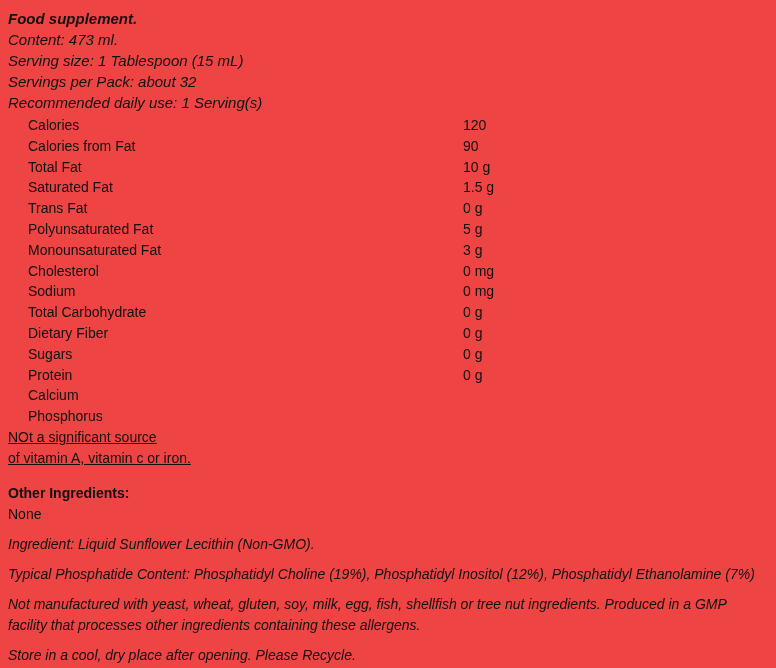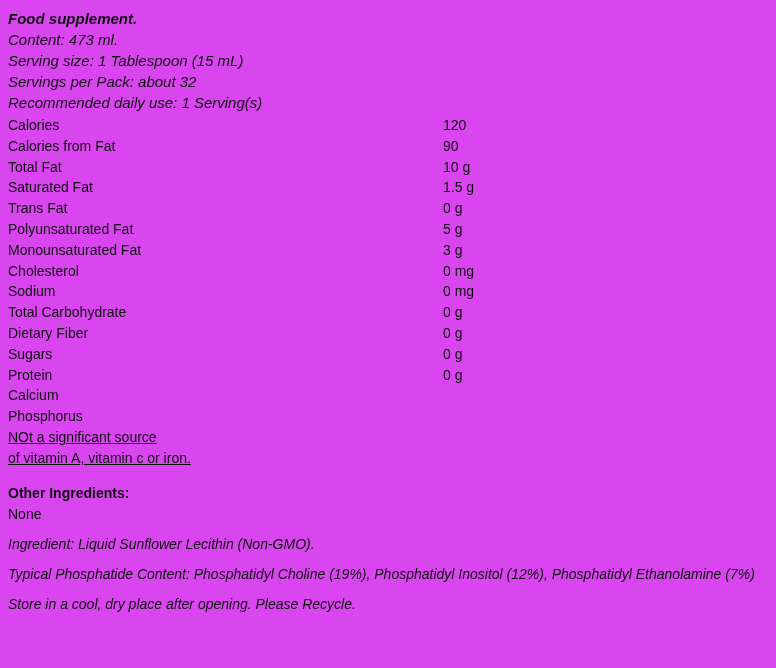--- a/index.html
+++ b/index.html
@@ -7,21 +7,21 @@
     padding: 0;
     background: #ffffff;
   }
   .page {
     position: relative;
     width: 776px;
     height: 668px;
     box-sizing: border-box;
     padding: 8px;
     overflow: hidden;
-    background: #d946ef;
+    background: #ef4444;
     color: #111111;
     font-family: "Liberation Sans", sans-serif;
     font-size: 14px;
   }
   
   .intro p {
     margin: 0;
     font-style: italic;
     font-size: 15px;
     line-height: 21px;
@@ -30,20 +30,21 @@
     font-weight: bold;
   }
   
   .nutrition {
     margin-top: 2px;
   }
   .nutri-row {
     display: grid;
     grid-template-columns: 435px 1fr;
     line-height: 20.8px;
+    margin-left: 20px;
   }
   .nutri-row span {
     display: block;
   }
   .footnote {
     line-height: 20.8px;
     text-decoration: underline;
   }
   
   .other-heading {
@@ -141,15 +142,16 @@
     <div class="footnote">of vitamin A, vitamin c or iron.</div>
   </section>
 
   <section>
     <p class="other-heading">Other Ingredients:</p>
     <p class="other-value">None</p>
   </section>
 
   <p class="para">Ingredient: Liquid Sunflower Lecithin (Non-GMO).</p>
   <p class="para">Typical Phosphatide Content: Phosphatidyl Choline (19%), Phosphatidyl Inositol (12%), Phosphatidyl Ethanolamine (7%)</p>
+  <p class="para">Not manufactured with yeast, wheat, gluten, soy, milk, egg, fish, shellfish or tree nut ingredients. Produced in a GMP facility that processes other ingredients containing these allergens.</p>
   <p class="para">Store in a cool, dry place after opening. Please Recycle.</p>
 
 </div>
 
 </body></html>

